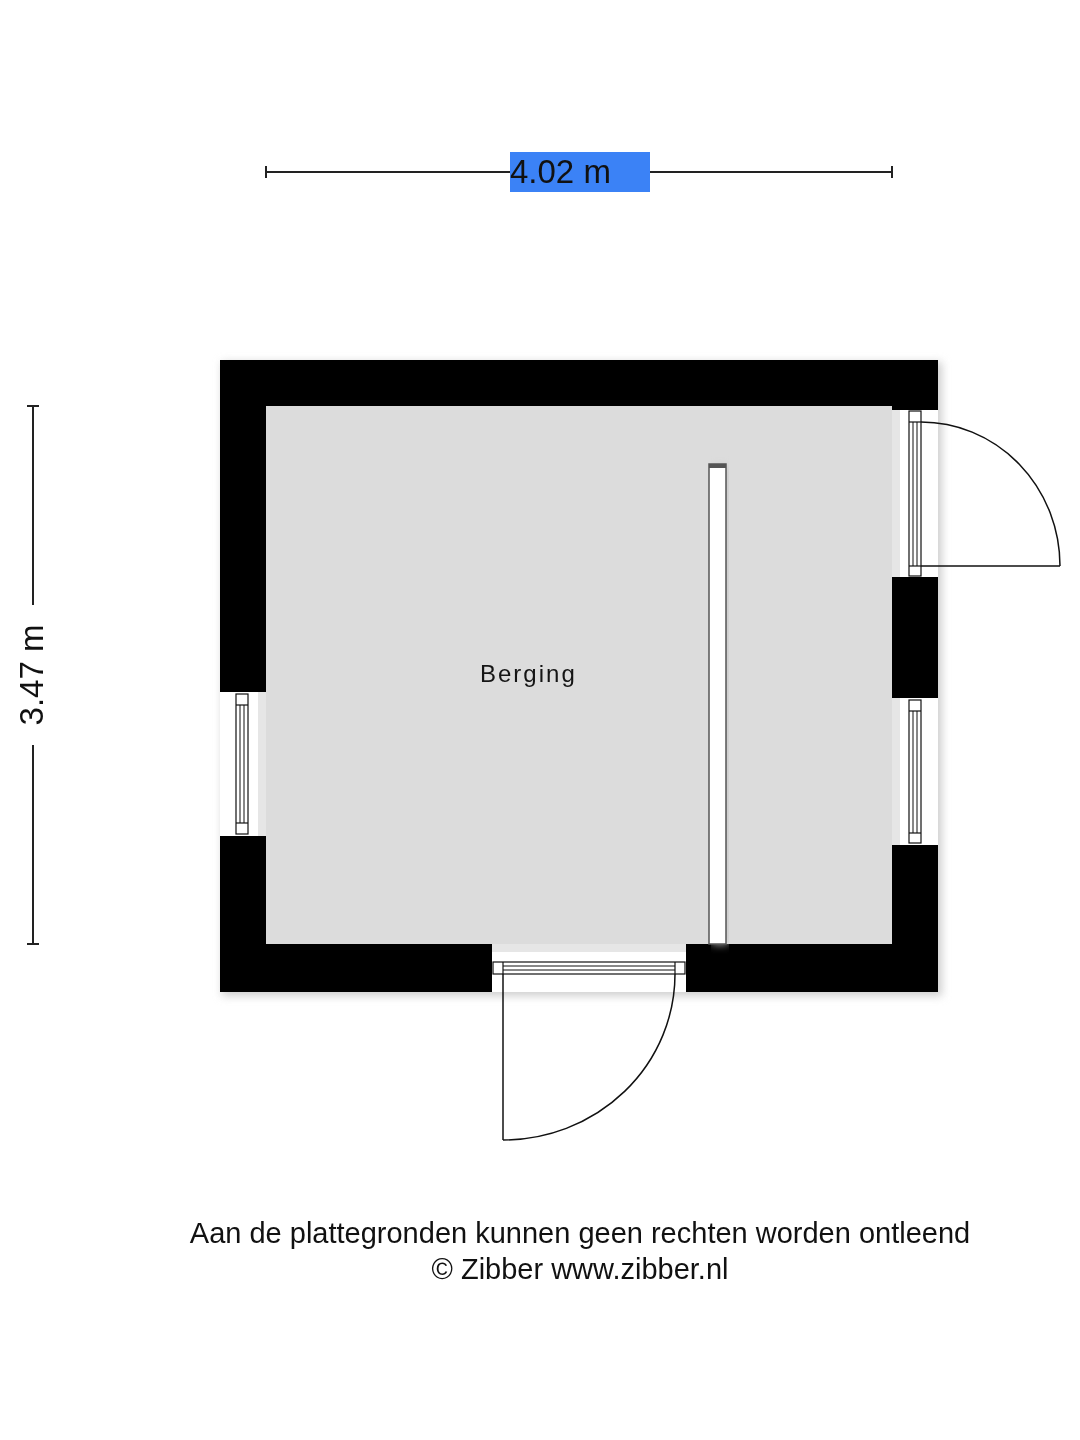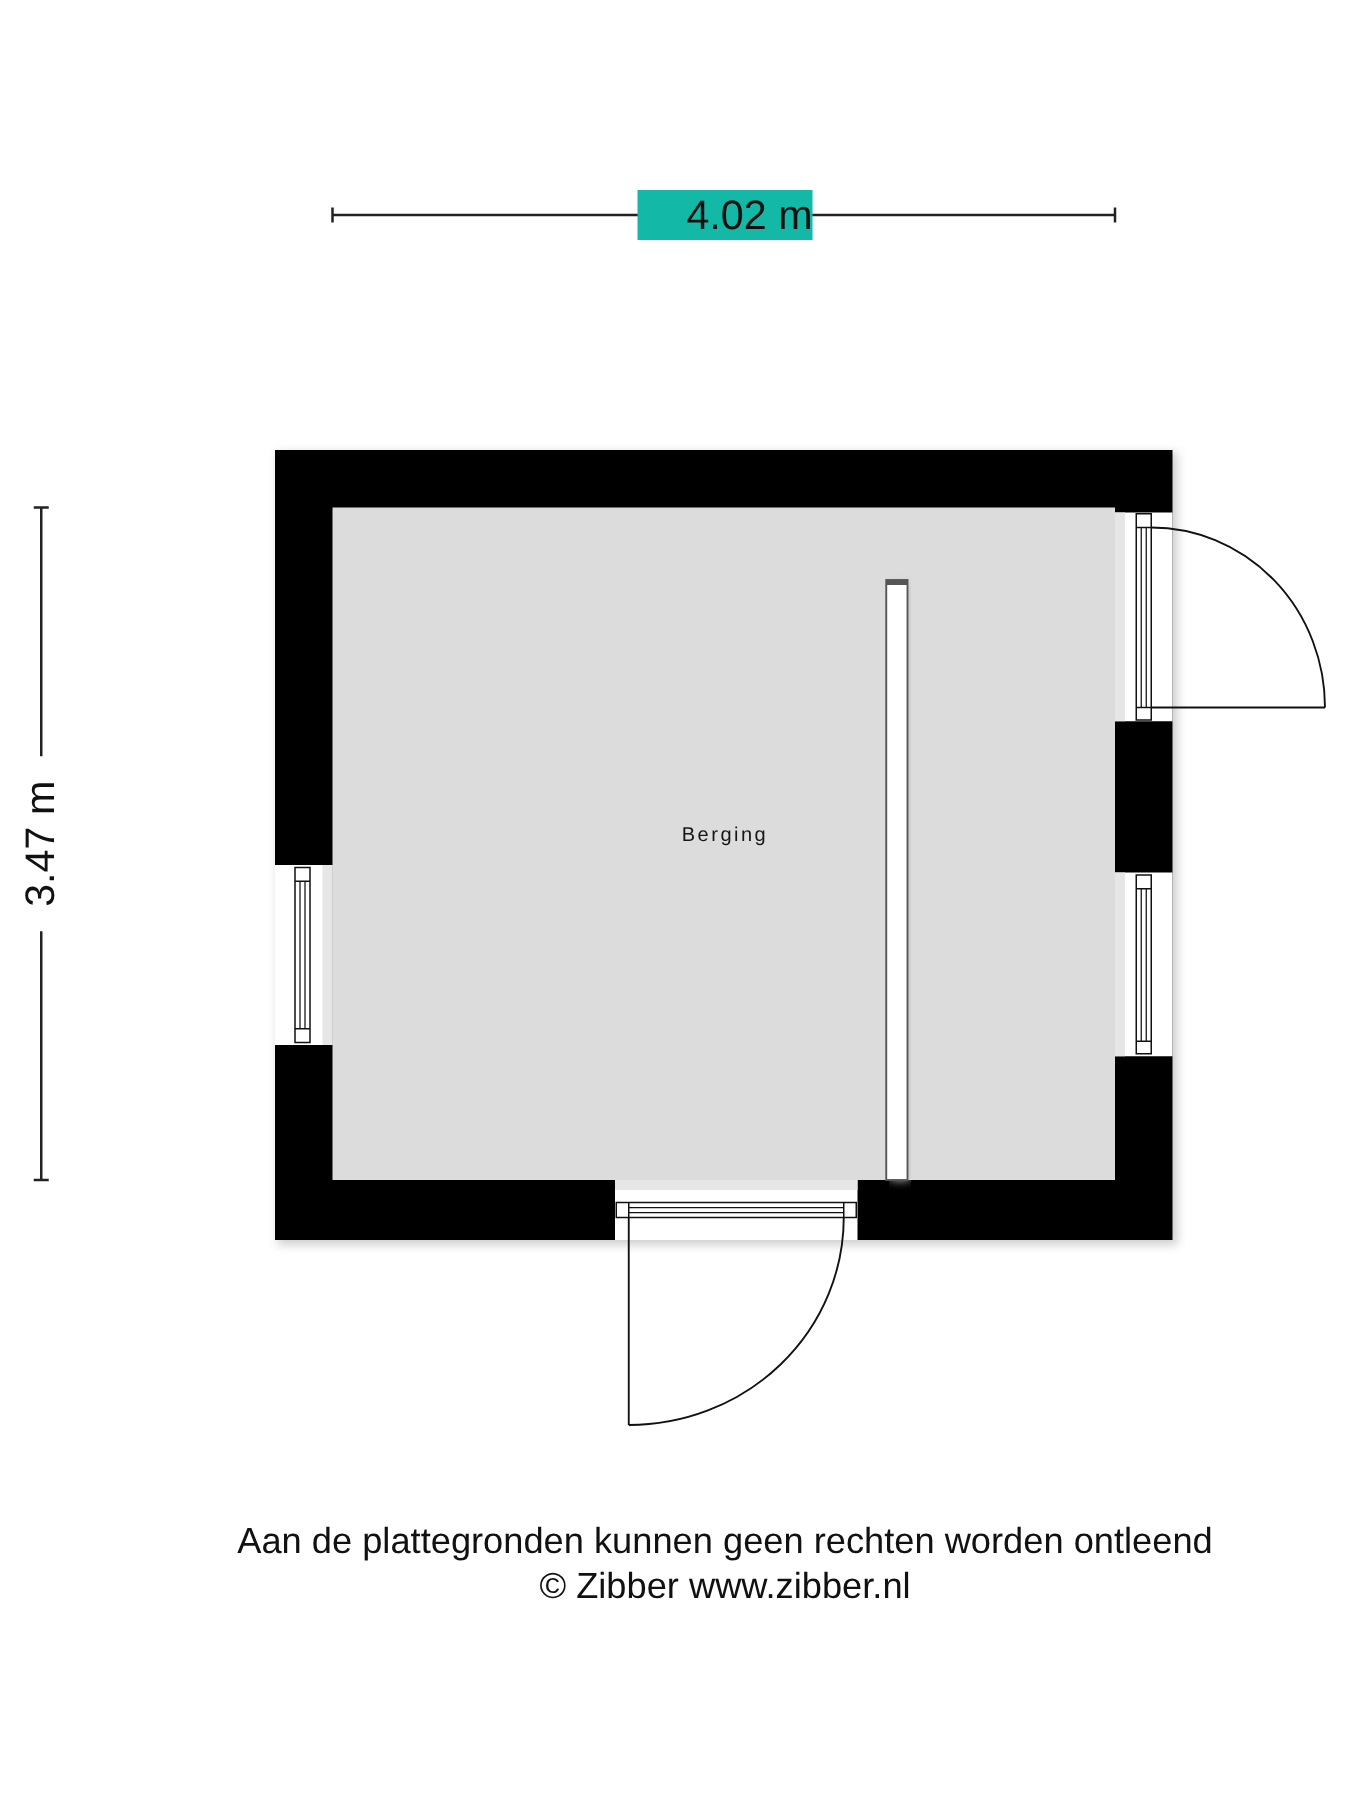--- a/index.html
+++ b/index.html
@@ -1,20 +1,20 @@
 <!DOCTYPE html>
 <html><head>
 <meta charset="utf-8">
 <style>
   html, body { margin:0; padding:0; background:#ffffff; }
   body { width:1080px; height:1440px; position:relative; overflow:hidden; font-family:"Liberation Sans", sans-serif; color:#111; }
   #plan { position:absolute; left:0; top:0; }
-  .dim-label-h { position:absolute; top:152px; left:510px; width:140px; text-align:right; font-size:33px; line-height:40px; color:#111; background:#14b8a6; }
+  .dim-label-h { position:absolute; top:152px; left:510px; width:140px; text-align:left; font-size:33px; line-height:40px; color:#111; background:#3b82f6; }
   .dim-label-v { position:absolute; left:-38px; top:655px; width:140px; height:40px; text-align:center; font-size:33px; line-height:40px; color:#111; background:#fff; transform:rotate(-90deg); }
-  .room-label { position:absolute; left:480px; top:660px; width:200px; text-align:center; font-size:16px; letter-spacing:2px; color:#151515; }
+  .room-label { position:absolute; left:480px; top:660px; width:200px; font-size:24px; letter-spacing:2px; color:#151515; }
   .footer { position:absolute; left:0; width:1160px; text-align:center; font-size:29px; color:#111; }
   .footer.l1 { top:1217px; }
   .footer.l2 { top:1253px; left:0; }
 </style>
 </head>
 <body>
 
 <svg id="plan" width="1080" height="1440" viewBox="0 0 1080 1440">
   <defs>
     <filter id="sh" x="-5%" y="-5%" width="110%" height="110%">

